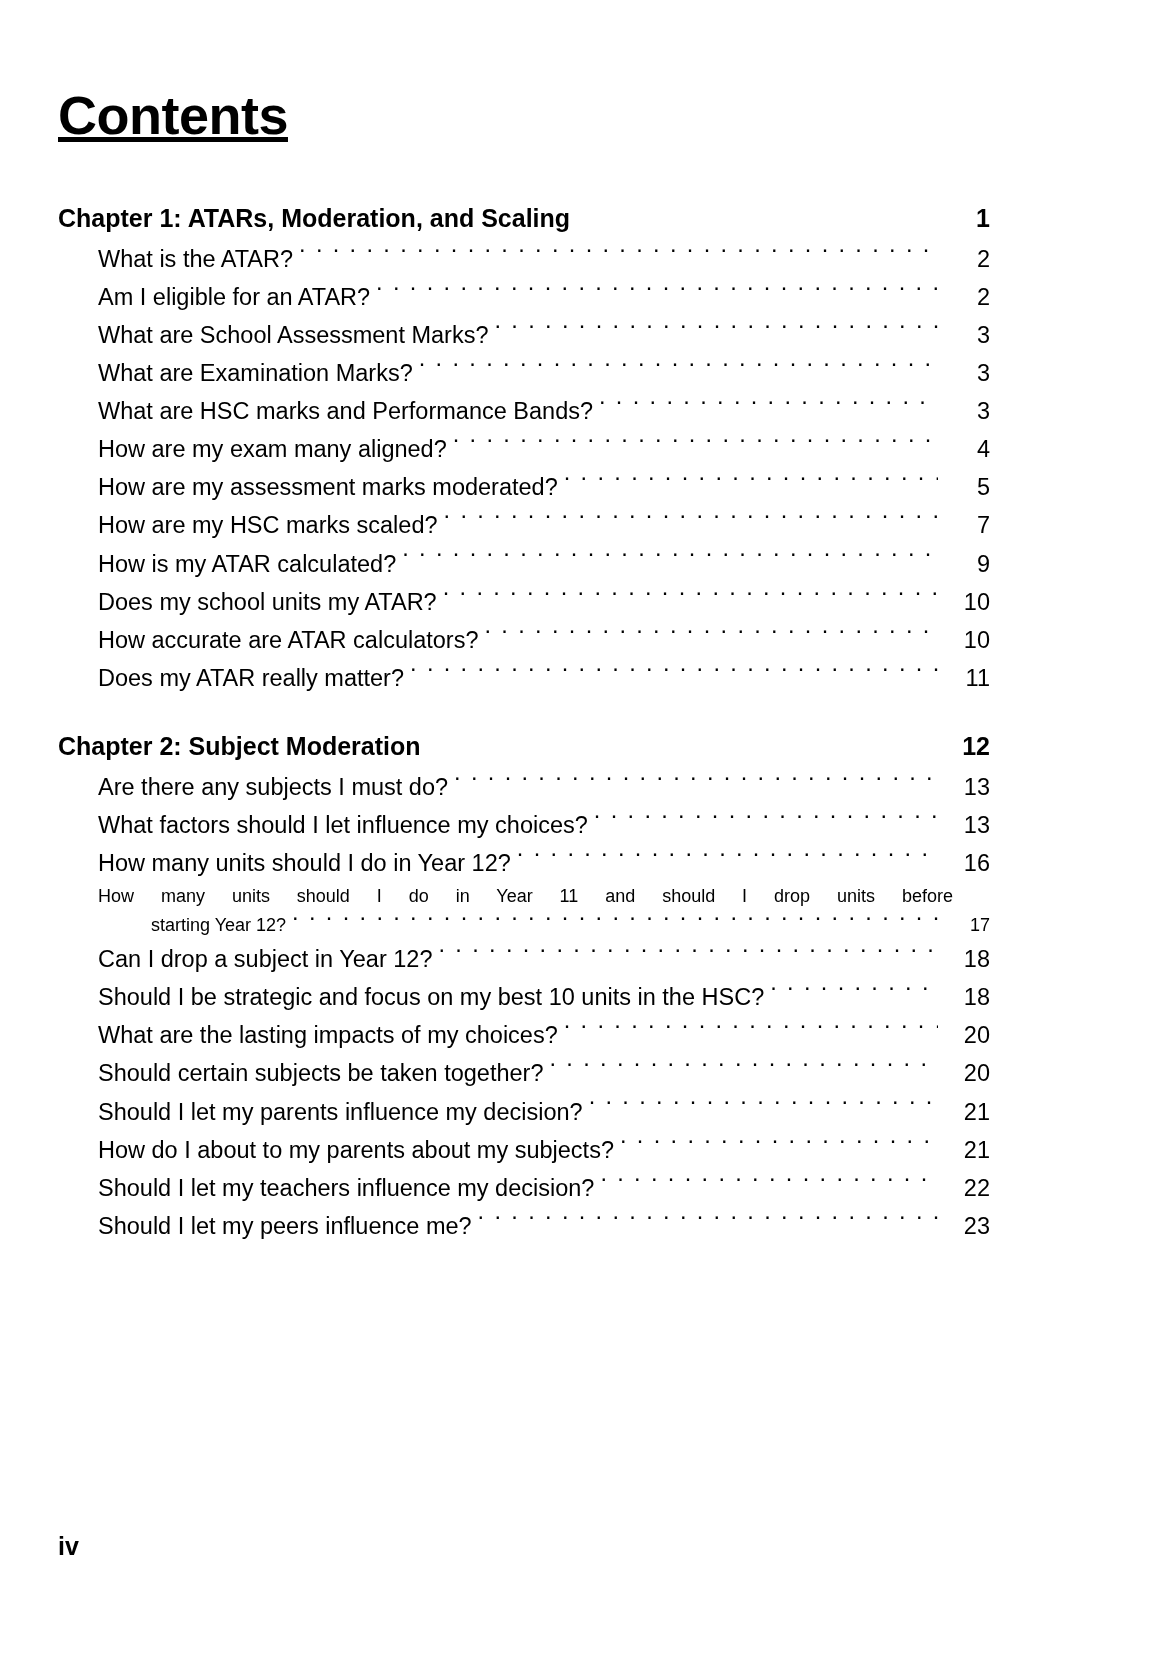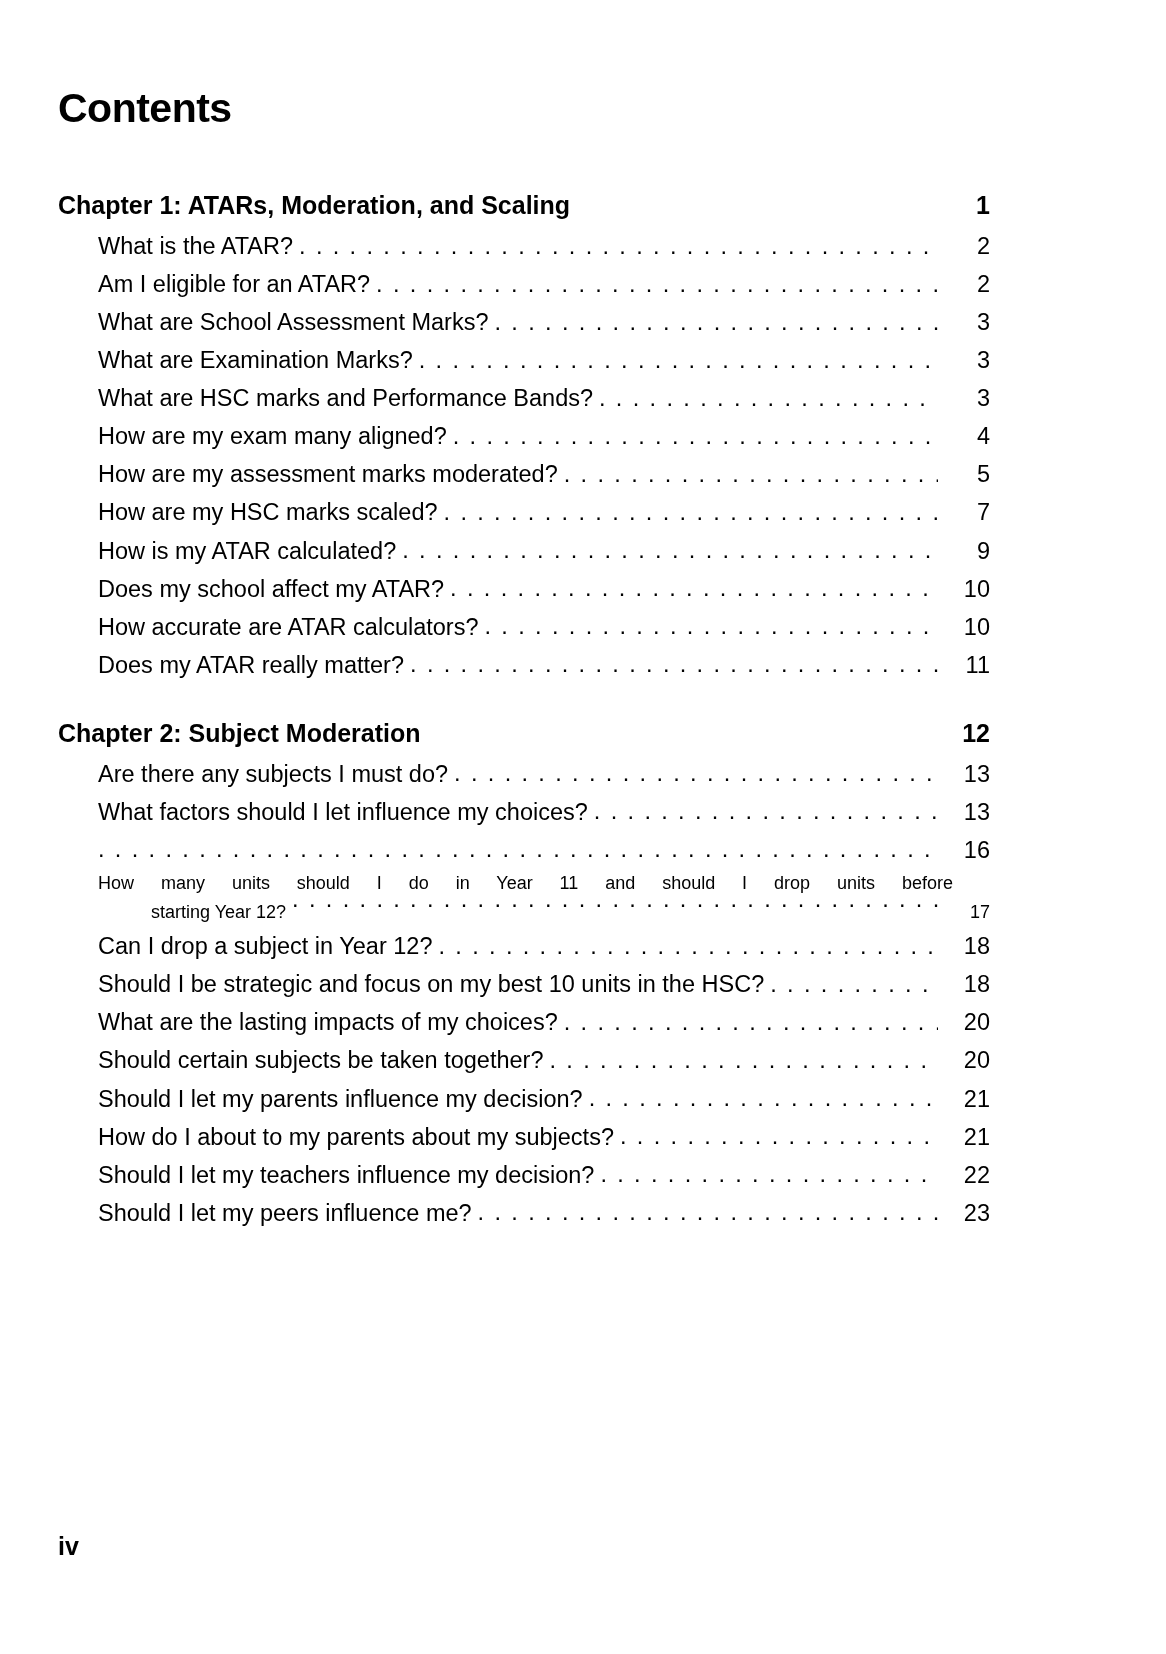--- a/index.html
+++ b/index.html
@@ -17,25 +17,26 @@
     overflow: hidden;
     box-sizing: border-box;
   }
   .content-area {
     position: absolute;
     left: 58px;
     top: 88px;
     width: 932px;
   }
   .toc-title {
-    font-size: 41px;
+    font-size: 54px;
     font-weight: bold;
     letter-spacing: -0.5px;
     line-height: 1.0;
     margin: 0 0 62px 0;
+    text-decoration: underline;
   }
   .chapter-block {
     margin-bottom: 0;
   }
   .chapter-block + .chapter-block {
     margin-top: 34px;
   }
   .chapter-head {
     display: flex;
     align-items: baseline;
@@ -50,21 +51,21 @@
   .chapter-head .ch-spacer {
     flex: 1 1 auto;
   }
   .chapter-head .ch-page {
     width: 44px;
     text-align: right;
     flex: 0 0 auto;
   }
   .entry {
     display: flex;
-    align-items: flex-end;
+    align-items: flex-start;
     font-size: 23.5px;
     line-height: 1.62;
     padding-left: 40px;
     box-sizing: border-box;
   }
   .entry .e-text {
     white-space: nowrap;
     padding-right: 6px;
   }
   .entry .leader {
@@ -199,21 +200,21 @@
         <span class="e-text">How are my HSC marks scaled?</span>
         <span class="leader"></span>
         <span class="e-page">7</span>
       </div>
       <div class="entry">
         <span class="e-text">How is my ATAR calculated?</span>
         <span class="leader"></span>
         <span class="e-page">9</span>
       </div>
       <div class="entry">
-        <span class="e-text">Does my school affect my ATAR?</span>
+        <span class="e-text">Does my school units my ATAR?</span>
         <span class="leader"></span>
         <span class="e-page">10</span>
       </div>
       <div class="entry">
         <span class="e-text">How accurate are ATAR calculators?</span>
         <span class="leader"></span>
         <span class="e-page">10</span>
       </div>
       <div class="entry">
         <span class="e-text">Does my ATAR really matter?</span>
@@ -233,20 +234,21 @@
         <span class="e-text">Are there any subjects I must do?</span>
         <span class="leader"></span>
         <span class="e-page">13</span>
       </div>
       <div class="entry">
         <span class="e-text">What factors should I let influence my choices?</span>
         <span class="leader"></span>
         <span class="e-page">13</span>
       </div>
       <div class="entry">
+        <span class="e-text">How many units should I do in Year 12?</span>
         <span class="leader"></span>
         <span class="e-page">16</span>
       </div>
 
       <div class="entry-wrap">
         <span class="line1">How many units should I do in Year 11 and should I drop units before</span>
         <span class="line2row">
           <span class="e-text">starting Year 12?</span>
           <span class="leader"></span>
           <span class="e-page">17</span>

